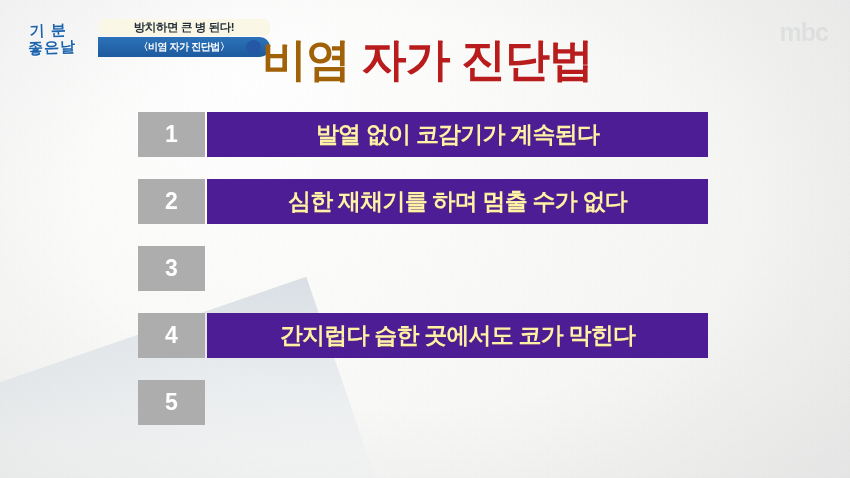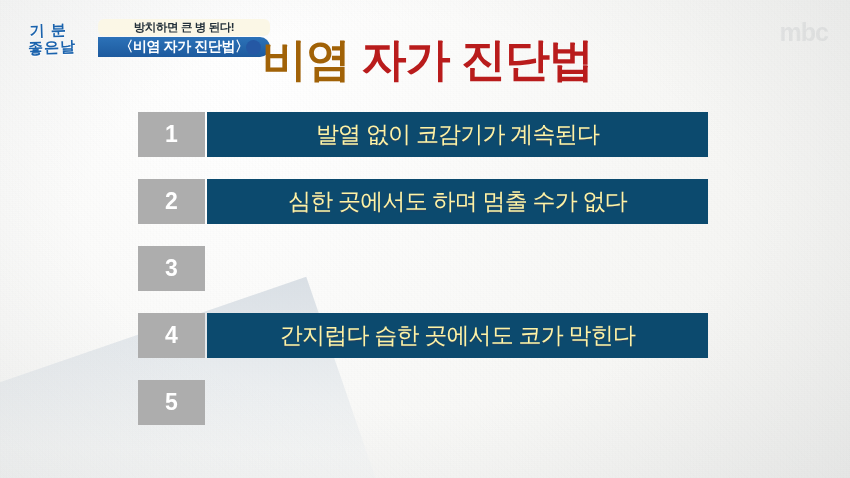--- a/index.html
+++ b/index.html
@@ -113,21 +113,21 @@
     justify-content: center;
     border-radius: 6px;
     white-space: nowrap;
   }
   .caption-bar {
     margin-top: 1px;
     height: 20px;
     background: linear-gradient(180deg,#2c72b8 0%, #1d5a9e 100%);
     border-radius: 0 11px 11px 0;
     color: #ffffff;
-    font-size: 14px;
+    font-size: 10px;
     font-weight: bold;
     letter-spacing: -0.4px;
     display: flex;
     align-items: center;
     justify-content: center;
     white-space: nowrap;
   }
 
   
   .heading-dot {
@@ -173,24 +173,24 @@
     font-size: 23px;
     font-weight: bold;
     display: flex;
     align-items: center;
     justify-content: center;
     flex: 0 0 auto;
   }
   .row-text {
     flex: 1 1 auto;
     margin-left: 2px;
-    background: #0c4a6e;
+    background: #4c1d95;
     color: #fdf3a6;
     font-size: 23px;
-    font-weight: normal;
+    font-weight: bold;
     letter-spacing: -0.8px;
     display: flex;
     align-items: center;
     justify-content: center;
     white-space: nowrap;
     text-shadow: 0 1px 1px rgba(150,40,50,.22);
   }
 </style>
 </head>
 <body>
@@ -222,21 +222,21 @@
 
   <div class="list">
 
     <div class="row">
       <div class="row-num">1</div>
       <div class="row-text">발열 없이 코감기가 계속된다</div>
     </div>
 
     <div class="row">
       <div class="row-num">2</div>
-      <div class="row-text">심한 곳에서도 하며 멈출 수가 없다</div>
+      <div class="row-text">심한 재채기를 하며 멈출 수가 없다</div>
     </div>
 
     <div class="row">
       <div class="row-num">3</div>
     </div>
 
     <div class="row">
       <div class="row-num">4</div>
       <div class="row-text">간지럽다 습한 곳에서도 코가 막힌다</div>
     </div>

